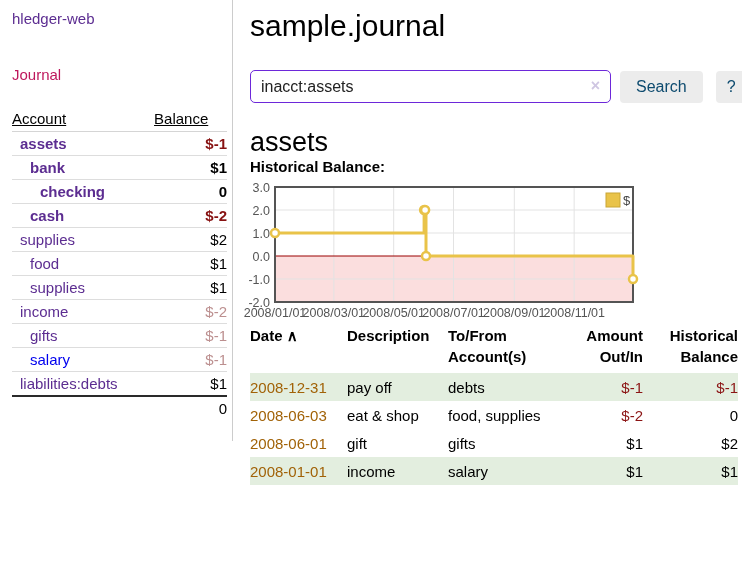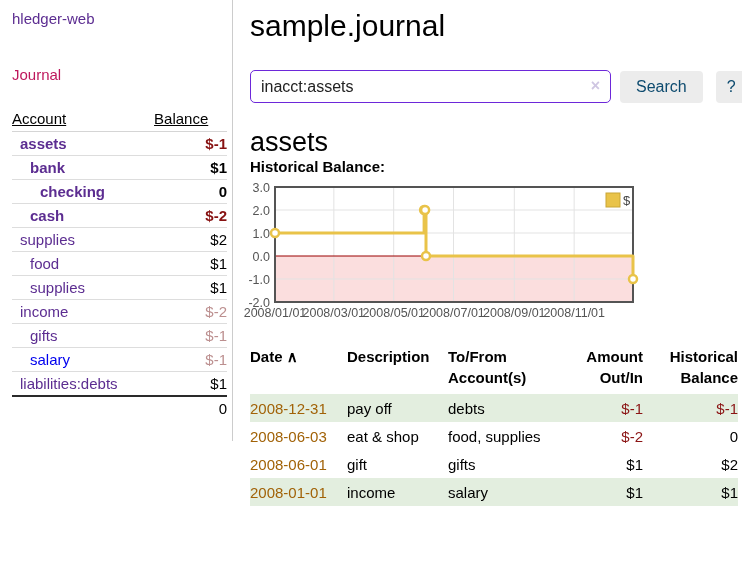--- a/index.html
+++ b/index.html
@@ -56,21 +56,21 @@
     font-size:16px; color:#0c4a6e; padding:7px 16px; margin-left:9px;
     cursor:pointer;
   }
   .btn-help { margin-left:13px; padding:7px 11px; }
   h2 { font-size:27px; font-weight:normal; margin:24px 0 0 0; line-height:31px; }
   .chart-title { font-weight:bold; font-size:15px; line-height:17px; }
   .chart-wrap { position:relative; margin:8px 0 0 -7px; height:140px; }
   .chart-wrap svg { overflow:visible; display:block; }
 
   
-  table.register { border-collapse:collapse; margin-top:21px; font-size:15px; width:488px; table-layout:fixed; }
+  table.register { border-collapse:collapse; font-size:15px; width:488px; table-layout:fixed; }
   table.register col.c-date { width:97px; }
   table.register col.c-desc { width:101px; }
   table.register col.c-acct { width:112px; }
   table.register col.c-amt  { width:83px; }
   table.register col.c-bal  { width:95px; }
   table.register th { font-weight:bold; text-align:left; vertical-align:top; padding:2px 8px 6px 0; line-height:21px; }
   table.register th.r { text-align:right; padding-right:0; }
   table.register td { padding:5px 8px 4px 0; line-height:19px; vertical-align:top; }
   table.register td.r { text-align:right; padding-right:0; }
   table.register tr.stripe { background:#e3eedf; }

